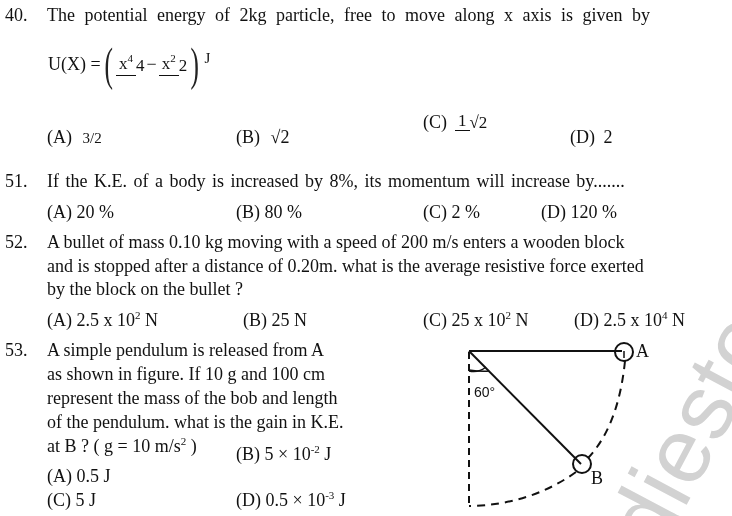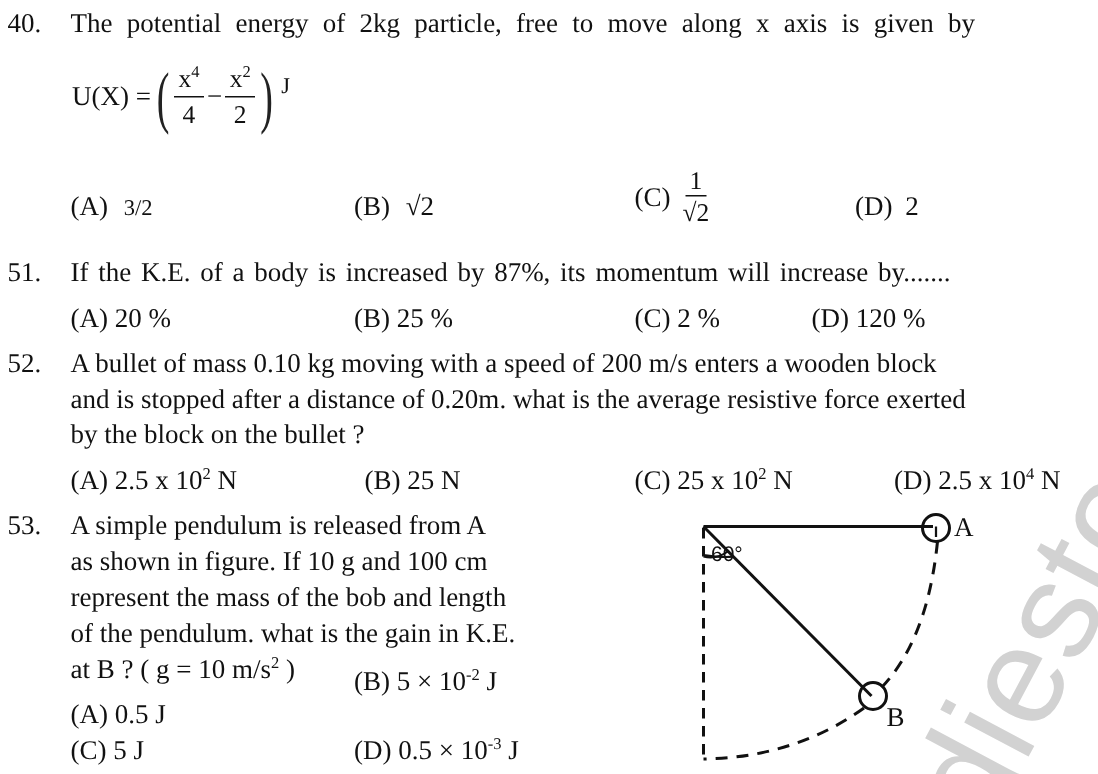--- a/index.html
+++ b/index.html
@@ -4,21 +4,21 @@
 <style>
   html, body { margin:0; padding:0; background:#ffffff; }
   body { width:732px; height:516px; position:relative; overflow:hidden;
          font-family:"Liberation Serif","DejaVu Serif",serif; color:#111; font-size:18px; }
   .abs { position:absolute; white-space:nowrap; line-height:1; }
   .wm { position:absolute; left:380px; top:280px; transform:rotate(-62deg); transform-origin:center;
         font-family:"Liberation Sans","DejaVu Sans",sans-serif; font-size:92px; color:#d2d2d2;
         letter-spacing:1px; white-space:nowrap; z-index:0; }
   .content { position:absolute; inset:0; z-index:1; }
   sup { font-size:11px; vertical-align:7px; line-height:0; }
-  .frac { display:inline-flex; flex-direction:column; align-items:center; vertical-align:middle; }
+  .frac { display:inline-flex; flex-direction:row; align-items:center; vertical-align:middle; }
   .frac .num { border-bottom:1px solid #111; padding:0 3px 1px 3px; font-size:17px; }
   .frac .den { padding-top:2px; font-size:17px; }
   .paren { font-size:46px; font-weight:100; transform:scaleX(0.55); display:inline-block; vertical-align:middle; color:#222; }
   .eq { display:flex; align-items:center; position:absolute; left:48px; top:38px; white-space:nowrap; }
   .small-fr { font-size:15px; }
   svg { position:absolute; left:0; top:0; }
 </style>
 </head>
 <body>
 
@@ -62,26 +62,26 @@
       </span>
     </div>
     <div class="abs" style="left:570px;top:128px;">
       <span>(D)</span>
       <span style="margin-left:4px;">2</span>
     </div>
   </div>
 
   <div>
     <span class="abs" style="left:5px;top:172px;">51.</span>
-    <span class="abs" style="left:47px;top:172px;word-spacing:2px;">If the K.E. of a body is increased by 87%, its momentum will increase by.......</span>
+    <span class="abs" style="left:47px;top:172px;word-spacing:2px;">If the K.E. of a body is increased by 8%, its momentum will increase by.......</span>
     <div class="abs" style="left:47px;top:203px;">
       <span>(A)</span> <span>20 %</span>
     </div>
     <div class="abs" style="left:236px;top:203px;">
-      <span>(B)</span> <span>25 %</span>
+      <span>(B)</span> <span>80 %</span>
     </div>
     <div class="abs" style="left:423px;top:203px;">
       <span>(C)</span> <span>2 %</span>
     </div>
     <div class="abs" style="left:541px;top:203px;">
       <span>(D)</span> <span>120 %</span>
     </div>
   </div>
 
   <div>
@@ -91,21 +91,21 @@
     <span class="abs" style="left:47px;top:280px;">by the block on the bullet ?</span>
     <div class="abs" style="left:47px;top:311px;">
       <span>(A)</span> <span>2.5 x 10</span><sup>2</sup><span> N</span>
     </div>
     <div class="abs" style="left:243px;top:311px;">
       <span>(B)</span> <span>25 N</span>
     </div>
     <div class="abs" style="left:423px;top:311px;">
       <span>(C)</span> <span>25 x 10</span><sup>2</sup><span> N</span>
     </div>
-    <div class="abs" style="left:596px;top:311px;">
+    <div class="abs" style="left:574px;top:311px;">
       <span>(D)</span> <span>2.5 x 10</span><sup>4</sup><span> N</span>
     </div>
   </div>
 
   <div>
     <span class="abs" style="left:5px;top:341px;">53.</span>
     <span class="abs" style="left:47px;top:341px;">A simple pendulum is released from A</span>
     <span class="abs" style="left:47px;top:365px;">as shown in figure. If 10 g and 100 cm</span>
     <span class="abs" style="left:47px;top:389px;">represent the mass of the bob and length</span>
     <span class="abs" style="left:47px;top:413px;">of the pendulum. what is the gain in K.E.</span>
@@ -137,19 +137,19 @@
         <path d="M469 371 A20 20 0 0 0 486 367" stroke="#111" stroke-width="1.5" fill="none"></path>
 
         <path d="M625 361 Q618 430 584 462" stroke="#111" stroke-width="2" fill="none" stroke-dasharray="8,6"></path>
         <path d="M576 472 Q530 505 469 506" stroke="#111" stroke-width="2" fill="none" stroke-dasharray="8,6"></path>
 
         <circle cx="624" cy="352" r="9" stroke="#111" stroke-width="2" fill="none"></circle>
         <line x1="624" y1="351" x2="624" y2="358" stroke="#111" stroke-width="1.5"></line>
 
         <circle cx="582" cy="464" r="9" stroke="#111" stroke-width="2" fill="none"></circle>
       </svg>
-      <span class="abs" style="left:474px;top:362px;font-family:'Liberation Sans','DejaVu Sans',sans-serif;font-size:14px;">60°</span>
+      <span class="abs" style="left:474px;top:385px;font-family:'Liberation Sans','DejaVu Sans',sans-serif;font-size:14px;">60°</span>
       <span class="abs" style="left:636px;top:342px;">A</span>
       <span class="abs" style="left:591px;top:469px;">B</span>
     </div>
   </div>
 
 </div>
 
 </body></html>

